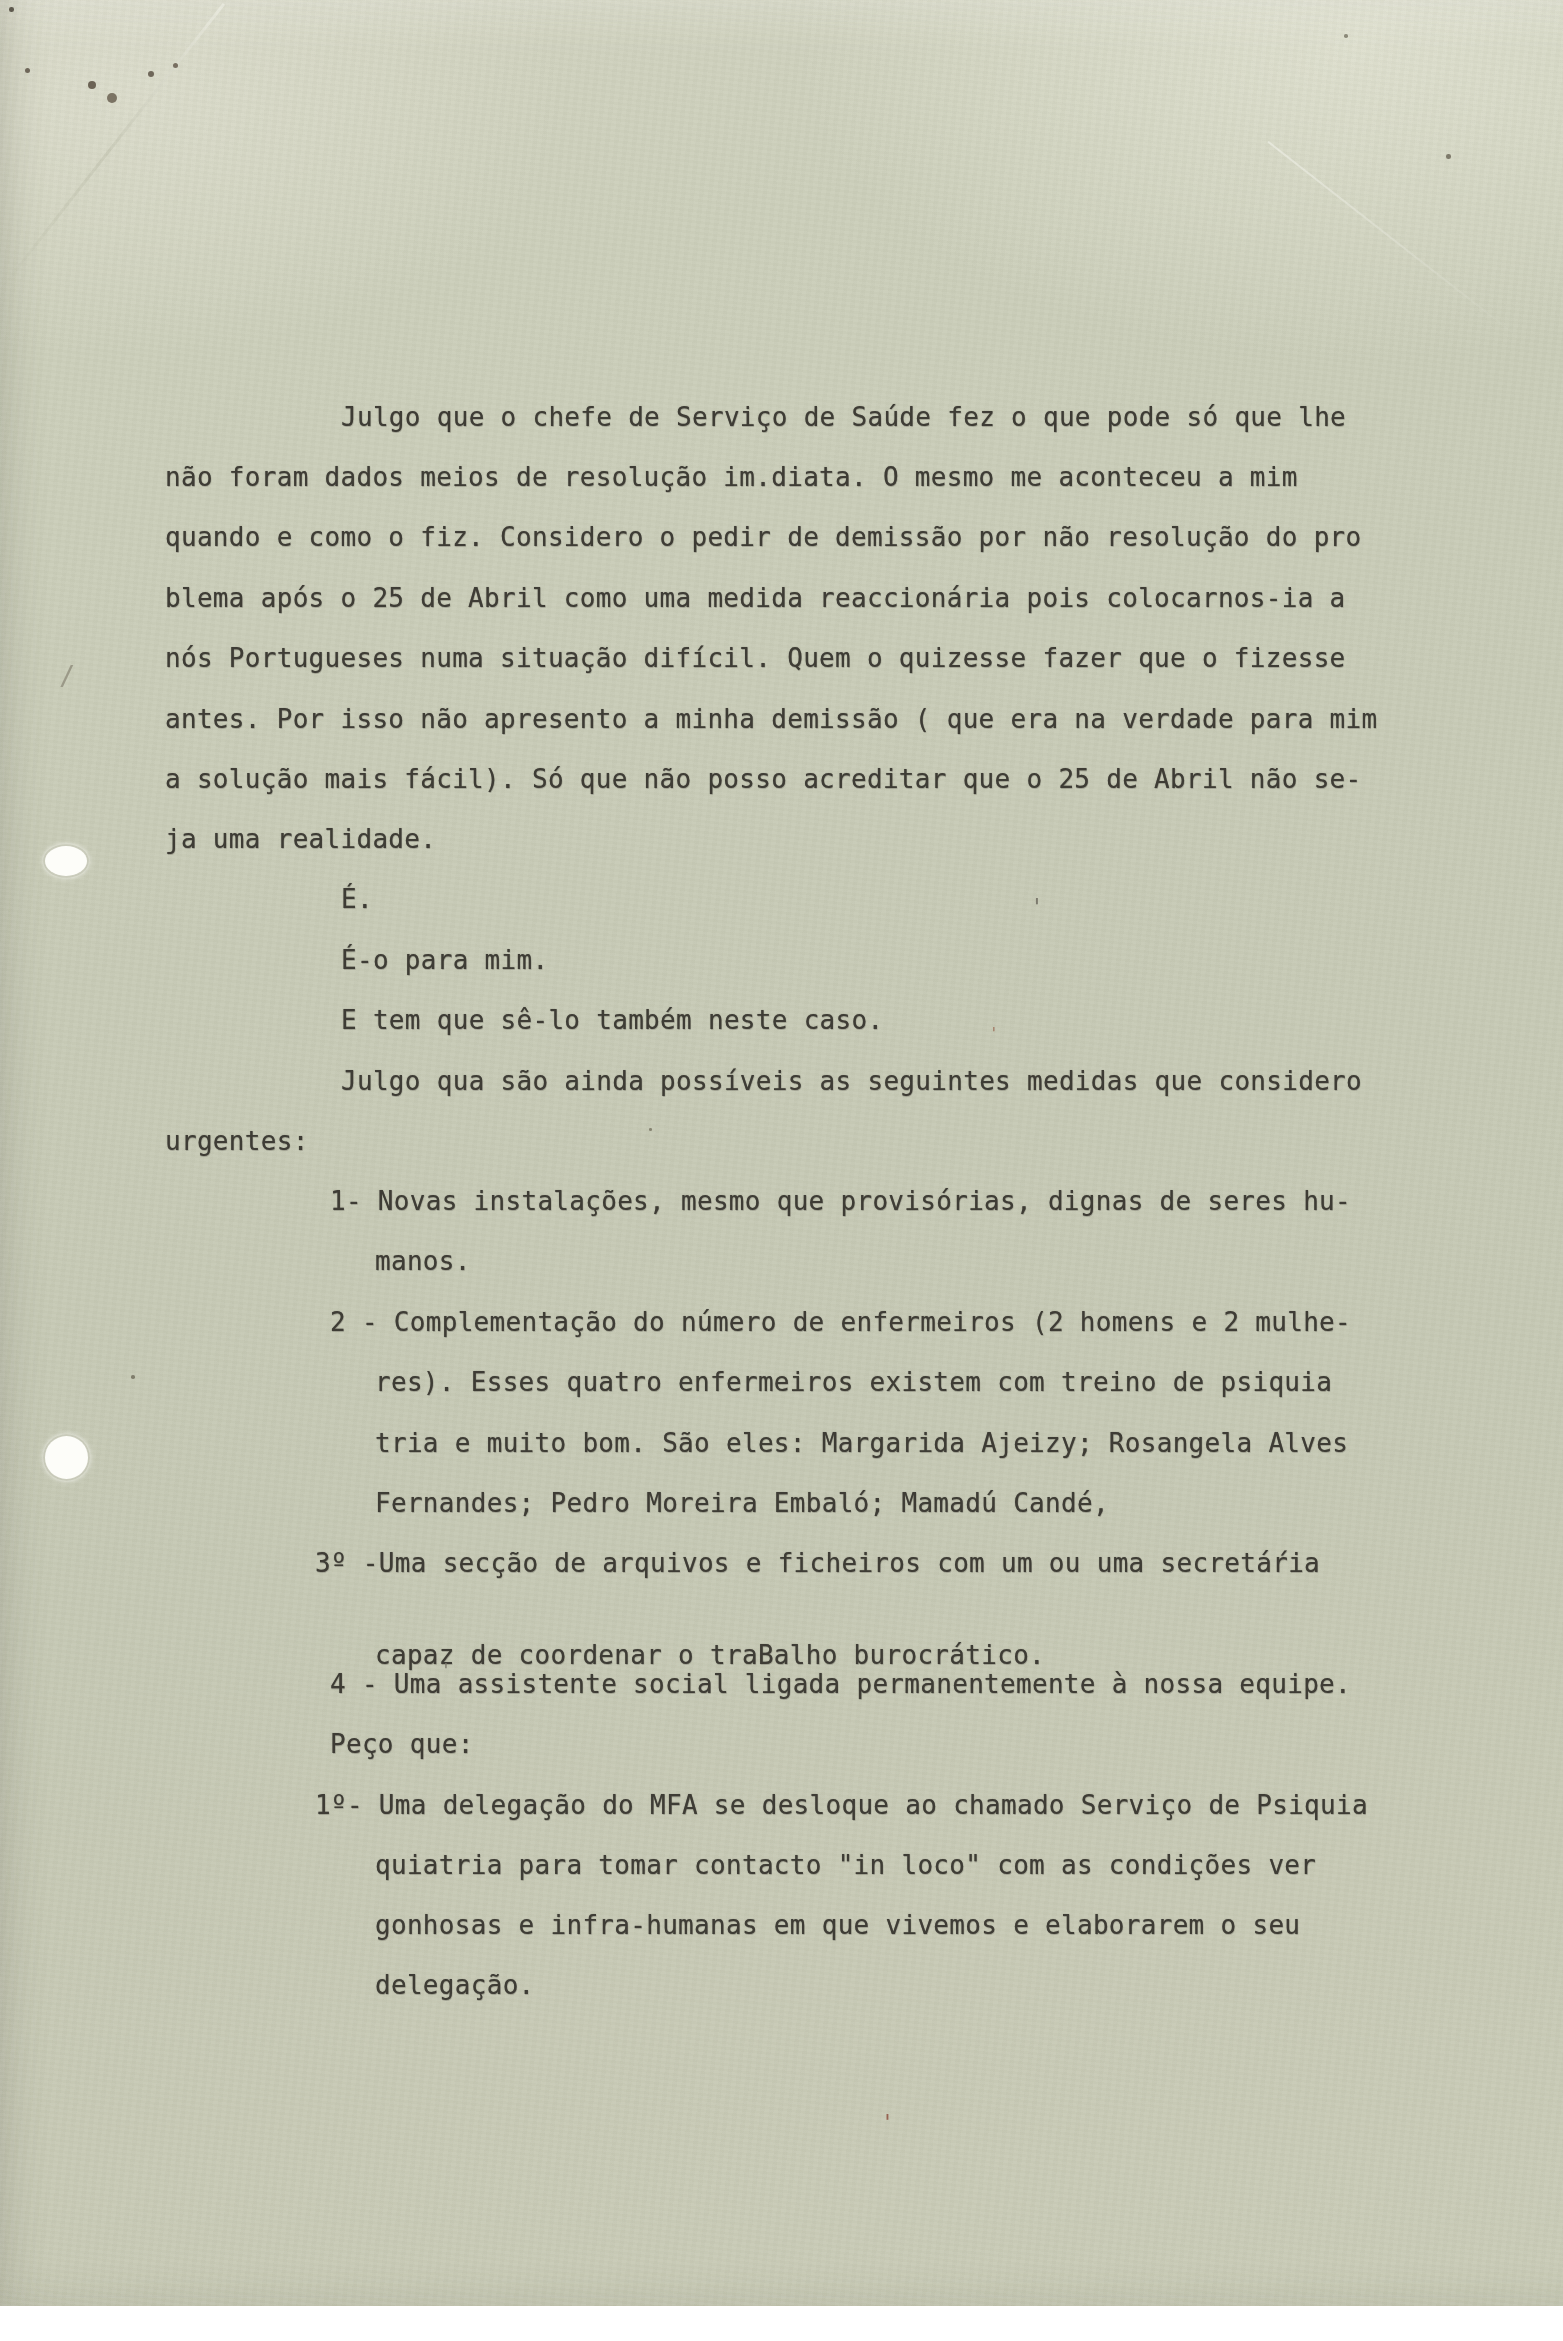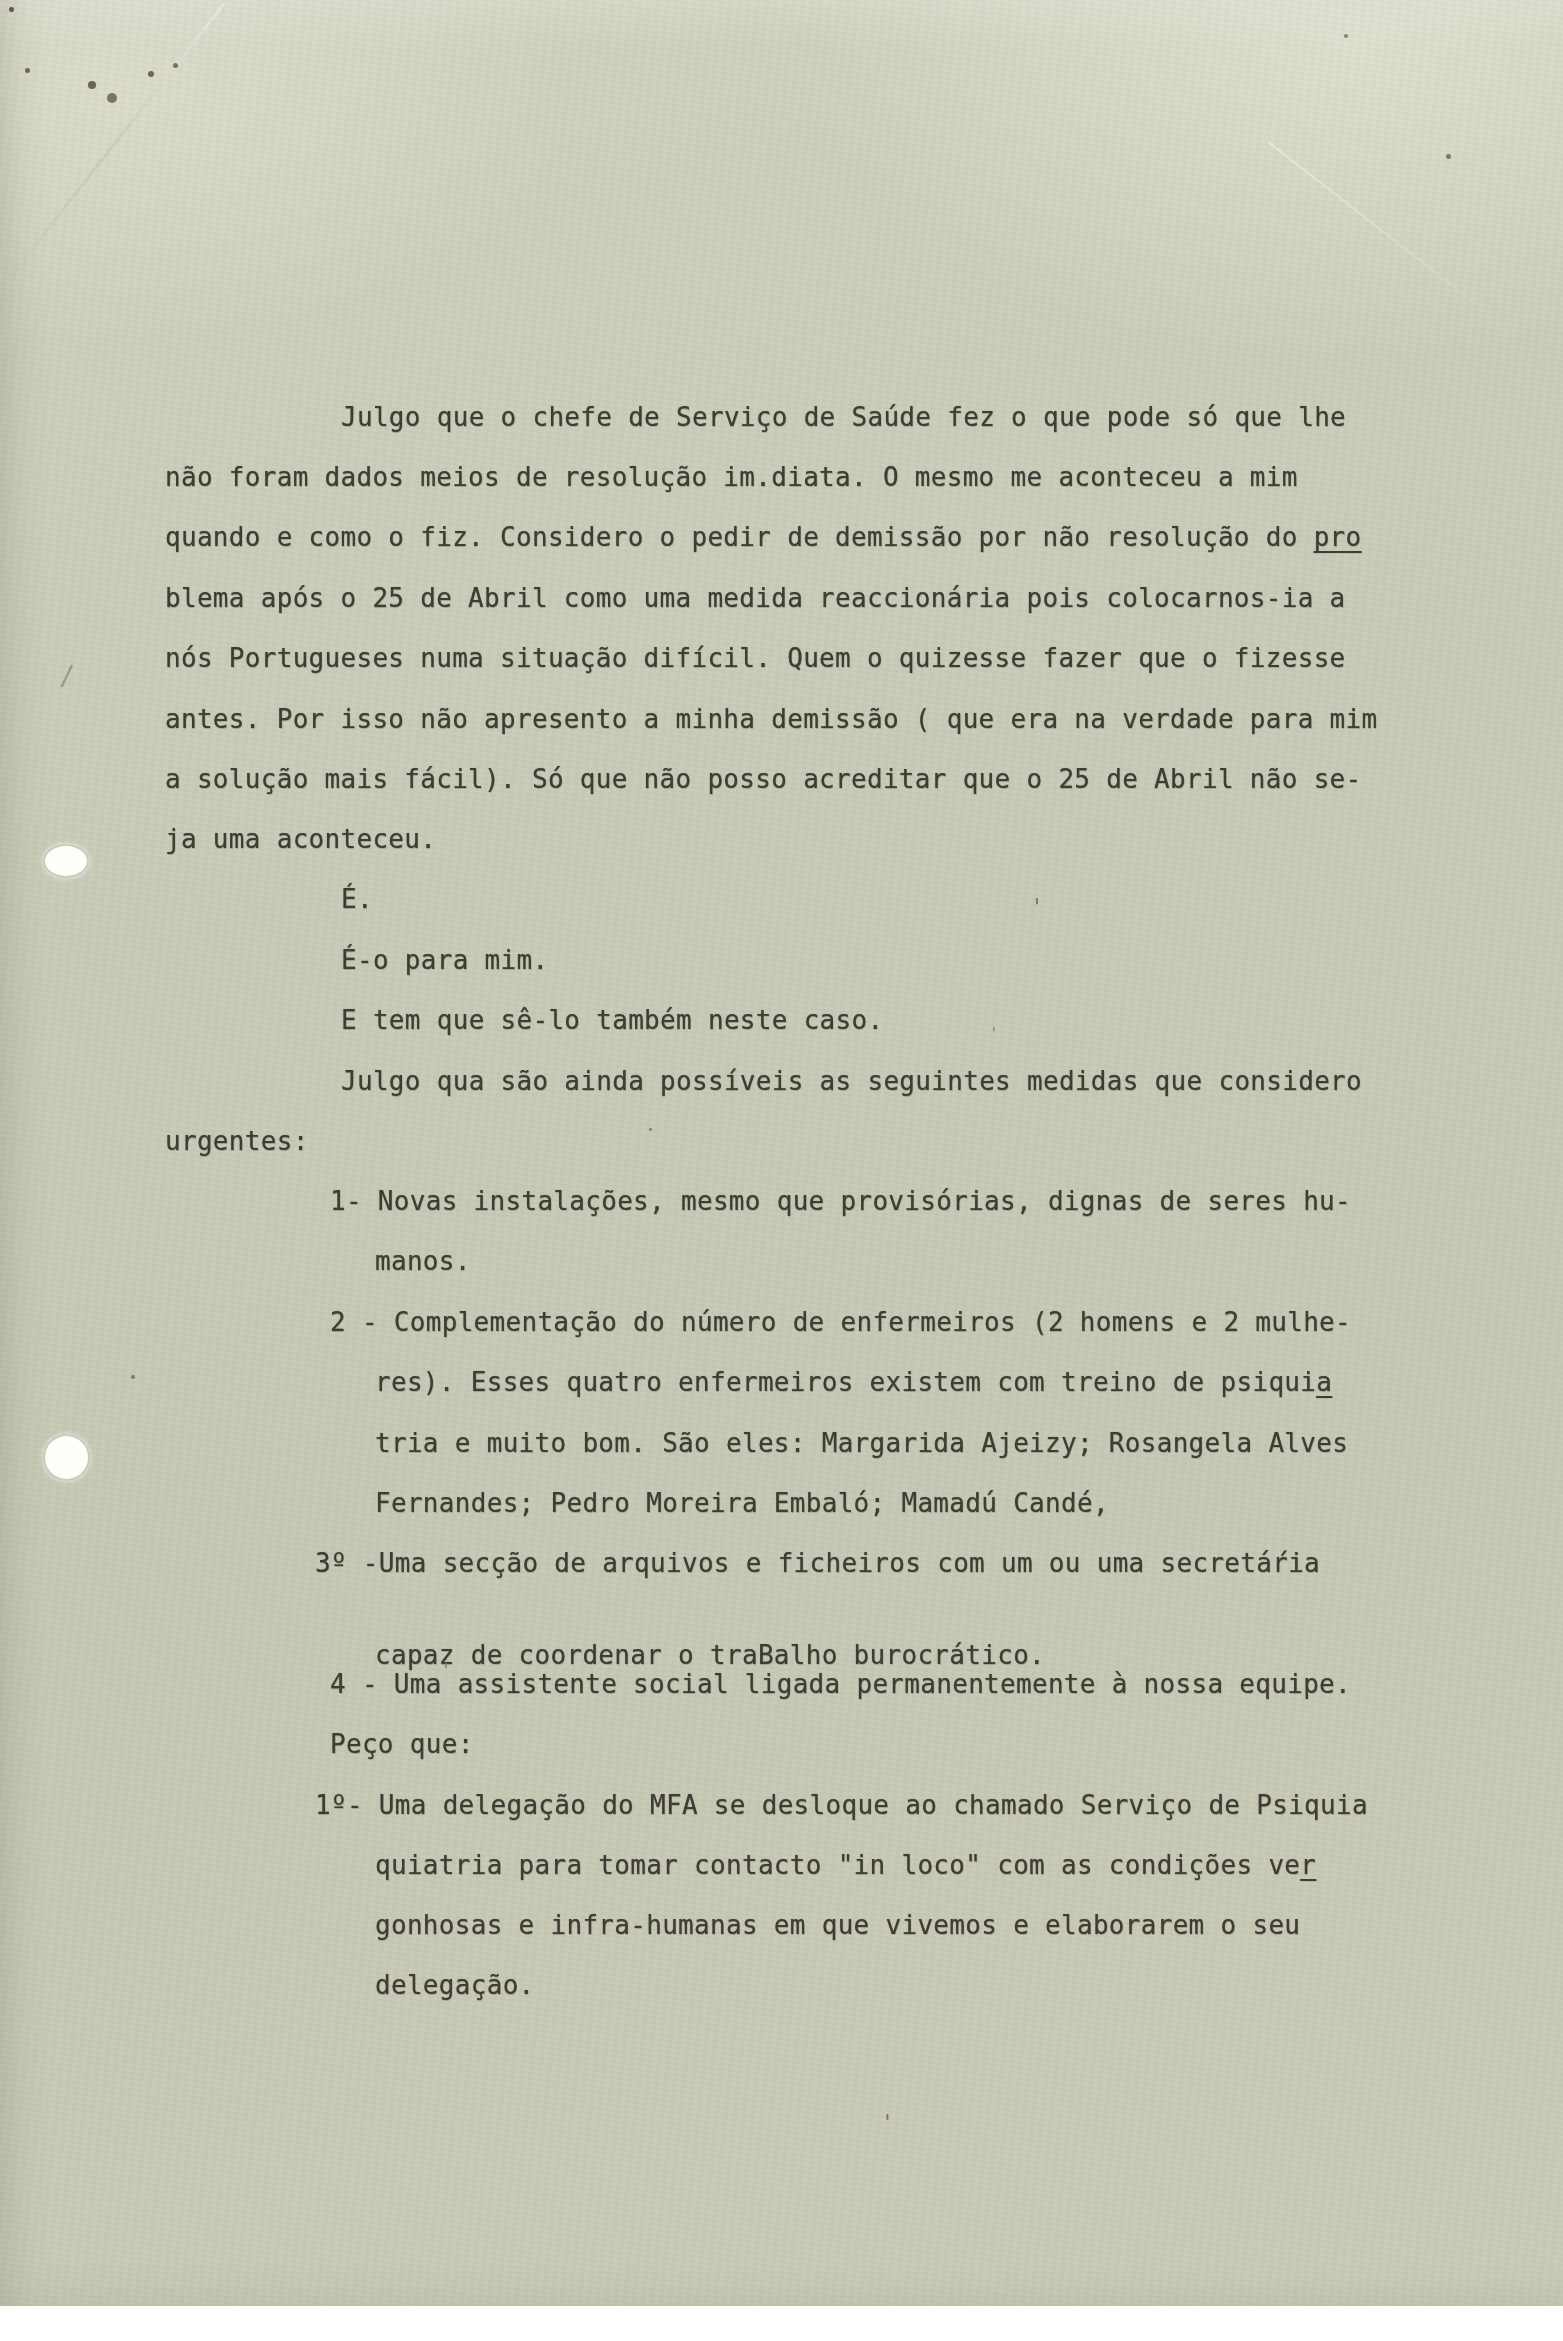--- a/index.html
+++ b/index.html
@@ -26,21 +26,21 @@
       repeating-linear-gradient(7deg, rgba(255,255,250,.022) 0 2.7px, rgba(120,122,98,.022) 2.7px 5.4px),
       repeating-linear-gradient(96deg, rgba(255,255,250,.018) 0 4.5px, rgba(120,122,98,.018) 4.5px 9px);
   }
   .crease{position:absolute;pointer-events:none;}
   .line{
     position:absolute;white-space:pre;
     font-size:26px;line-height:34px;letter-spacing:0.3px;
     color:#3e3c35;
     text-shadow:0 0 0.9px rgba(62,60,53,.55), 0.5px 0.5px 0 rgba(62,60,53,.22);
   }
-  .line .u{text-decoration:underline;text-underline-offset:4.5px;text-decoration-thickness:1.8px;}
+  .line .u{text-underline-offset:4.5px;text-decoration-thickness:1.8px;}
   .hole{
     position:absolute;border-radius:50%;
     box-shadow:0 0 0 1.8px rgba(170,172,150,.45), 0 0 5.4px 1.8px rgba(255,255,252,.8);
   }
   .speck{position:absolute;border-radius:50%;}
   .mark{position:absolute;white-space:pre;}
 </style>
 </head>
 <body>
 
@@ -51,21 +51,21 @@
   <div class="crease" style="left:1394px;top:80px;width:1.8px;height:322px;transform:rotate(-52deg);
               background:linear-gradient(rgba(255,255,252,.4),rgba(255,255,252,0));"></div>
   <div>
       <div class="line" style="left: 341px; top: 400px; color: rgb(62, 60, 53);">Julgo que o chefe de Serviço de Saúde fez o que pode só que lhe</div>
       <div class="line" style="left: 165px; top: 460px; color: rgb(62, 60, 53);">não foram dados meios de resolução im.diata. O mesmo me aconteceu a mim</div>
       <div class="line" style="left: 165px; top: 520px; color: rgb(62, 60, 53);">quando e como o fiz. Considero o pedir de demissão por não resolução do <span class="u">pro</span></div>
       <div class="line" style="left: 165px; top: 581px; color: rgb(62, 60, 53);">blema após o 25 de Abril como uma medida reaccionária pois colocarnos-ia a</div>
       <div class="line" style="left: 165px; top: 641px; color: rgb(62, 60, 53);">nós Portugueses numa situação difícil. Quem o quizesse fazer que o fizesse</div>
       <div class="line" style="left: 165px; top: 702px; color: rgb(62, 60, 53);">antes. Por isso não apresento a minha demissão ( que era na verdade para mim</div>
       <div class="line" style="left: 165px; top: 762px; color: rgb(62, 60, 53);">a solução mais fácil). Só que não posso acreditar que o 25 de Abril não se-</div>
-      <div class="line" style="left: 165px; top: 822px; color: rgb(62, 60, 53);">ja uma aconteceu.</div>
+      <div class="line" style="left: 165px; top: 822px; color: rgb(62, 60, 53);">ja uma realidade.</div>
       <div class="line" style="left: 341px; top: 882px; color: rgb(62, 60, 53);">É.</div>
       <div class="line" style="left: 341px; top: 943px; color: rgb(62, 60, 53);">É-o para mim.</div>
       <div class="line" style="left: 341px; top: 1003px; color: rgb(62, 60, 53);">E tem que sê-lo também neste caso.</div>
       <div class="line" style="left: 341px; top: 1064px; color: rgb(62, 60, 53);">Julgo qua são ainda possíveis as seguintes medidas que considero</div>
       <div class="line" style="left: 165px; top: 1124px; color: rgb(62, 60, 53); text-align: center;">urgentes:</div>
       <div class="line" style="left: 330px; top: 1184px; color: rgb(62, 60, 53);">1- Novas instalações, mesmo que provisórias, dignas de seres hu-</div>
       <div class="line" style="left: 375px; top: 1244px; color: rgb(62, 60, 53);">manos.</div>
       <div class="line" style="left: 330px; top: 1305px; color: rgb(62, 60, 53);">2 - Complementação do número de enfermeiros (2 homens e 2 mulhe-</div>
       <div class="line" style="left: 375px; top: 1365px; color: rgb(62, 60, 53);">res). Esses quatro enfermeiros existem com treino de psiqui<span class="u">a</span></div>
       <div class="line" style="left: 375px; top: 1426px; color: rgb(62, 60, 53); text-align: right;">tria e muito bom. São eles: Margarida Ajeizy; Rosangela Alves</div>

